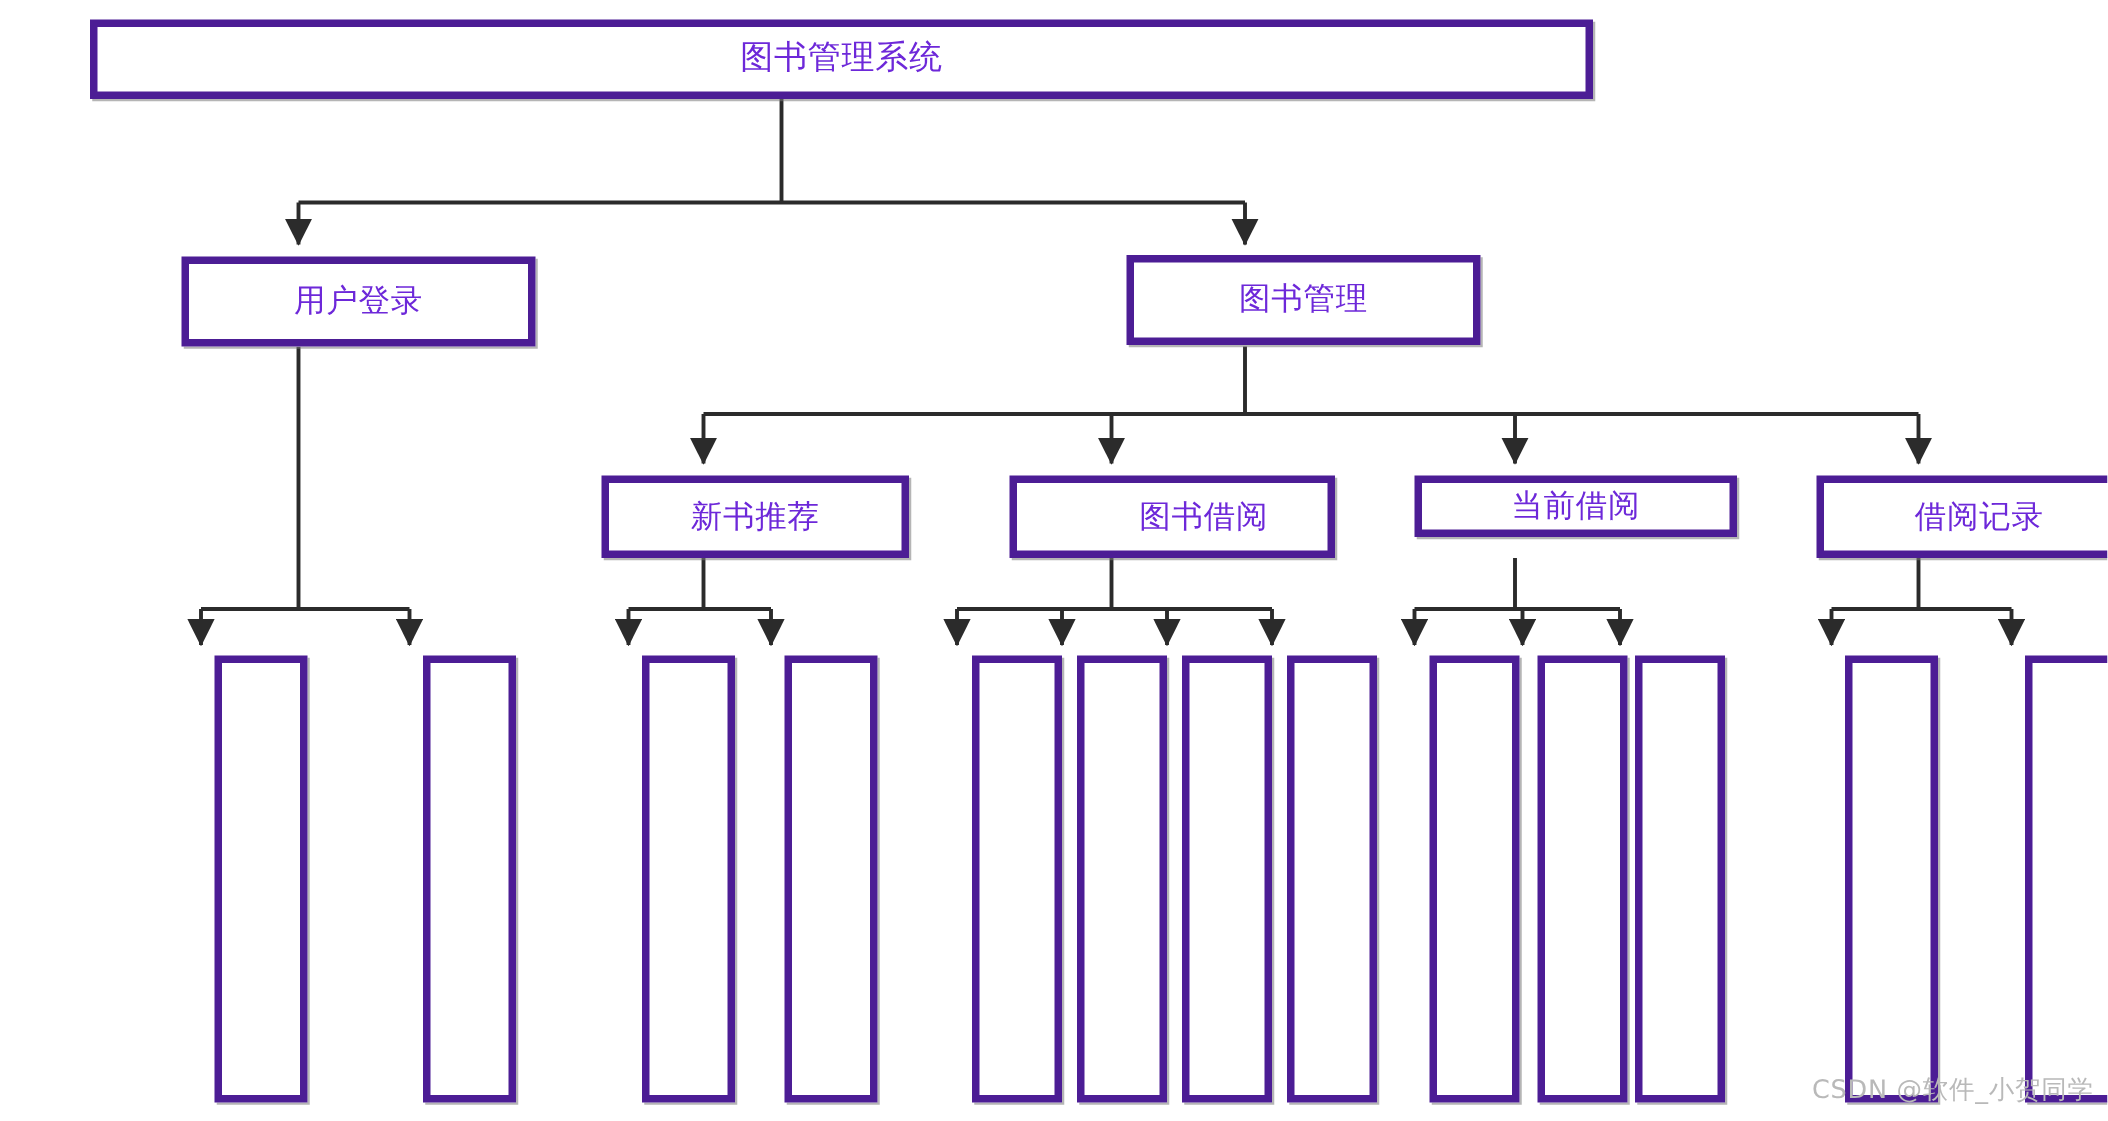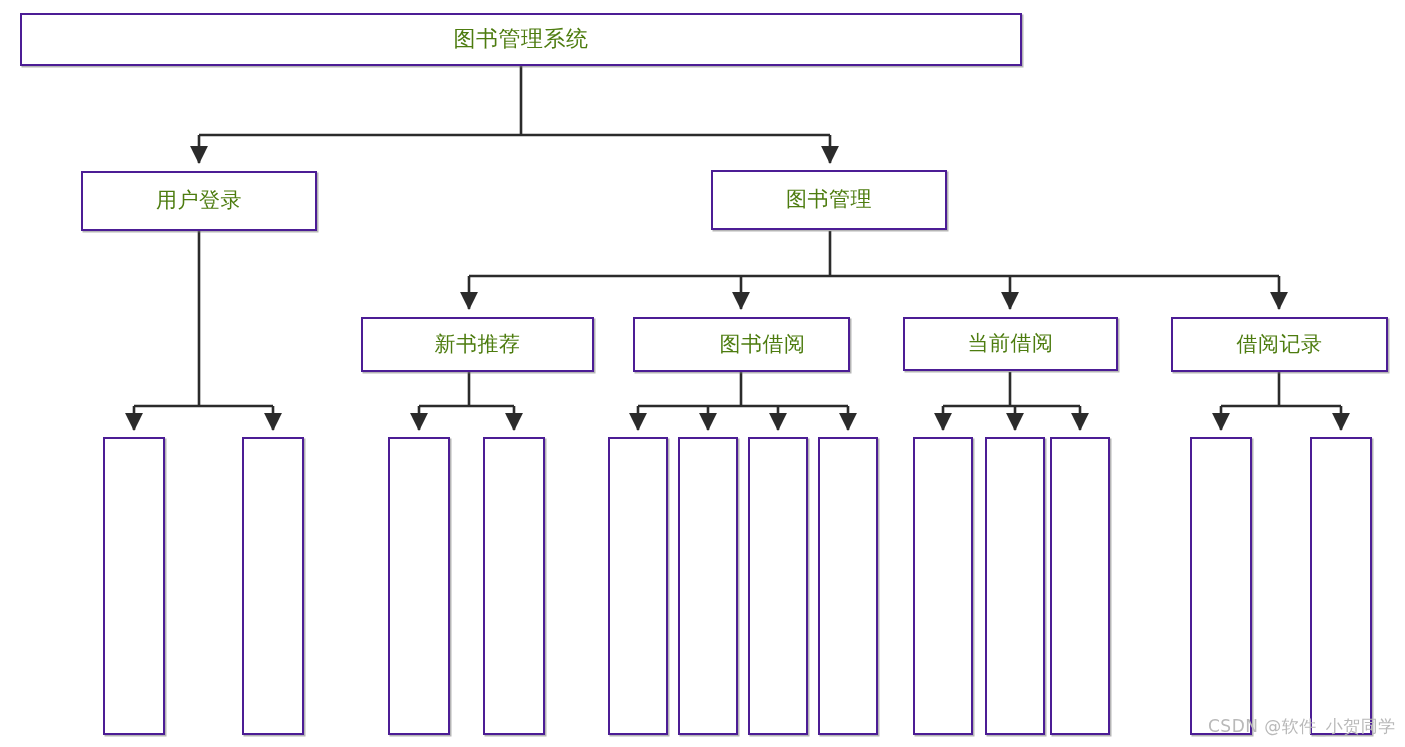--- a/index.html
+++ b/index.html
@@ -22,26 +22,27 @@
     left: 0;
     top: 0;
     width: 1405px;
     height: 747px;
     pointer-events: none;
   }
   .node {
     position: absolute;
     box-sizing: border-box;
     background: #ffffff;
-    border: 2px solid #4c1d95;
+    border: 5px solid #4c1d95;
     box-shadow: 1.5px 1.5px 0 rgba(120,120,120,0.55);
     display: flex;
     align-items: center;
     justify-content: center;
-    color: #4d7c0f;
+    color: #6d28d9;
+    margin-left: 40px;
   }
   .node.horiz {
     font-size: 21px;
     letter-spacing: 0.5px;
     line-height: 1.1;
   }
   .node.root {
     font-size: 22px;
   }
   .node.vert {
@@ -127,27 +128,27 @@
     <span>图书管理系统</span>
   </div>
 
   <div class="node horiz" style="left: 81px; top: 171px; width: 236px; height: 60px;">
     <span>用户登录</span>
   </div>
   <div class="node horiz" style="left: 711px; top: 170px; width: 236px; height: 60px;">
     <span>图书管理</span>
   </div>
 
-  <div class="node horiz" style="left: 361px; top: 317px; width: 233px; height: 55px; text-align: right;">
+  <div class="node horiz" style="left: 361px; top: 317px; width: 205px; height: 55px; text-align: right;">
     <span>新书推荐</span>
   </div>
   <div class="node horiz" style="left: 633px; top: 317px; width: 217px; height: 55px; padding-left: 42px;">
     <span>图书借阅</span>
   </div>
-  <div class="node horiz" style="left: 903px; top: 317px; width: 215px; height: 54px;">
+  <div class="node horiz" style="left: 903px; top: 317px; width: 215px; height: 41px;">
     <span>当前借阅</span>
   </div>
   <div class="node horiz" style="left: 1171px; top: 317px; width: 217px; height: 55px;">
     <span>借阅记录</span>
   </div>
 
   <div class="node vert" style="left: 103px; top: 437px; width: 62px; height: 298px;">
     <span class="vlabel">用户登录</span>
   </div>
   <div class="node vert" style="left: 242px; top: 437px; width: 62px; height: 298px;">

